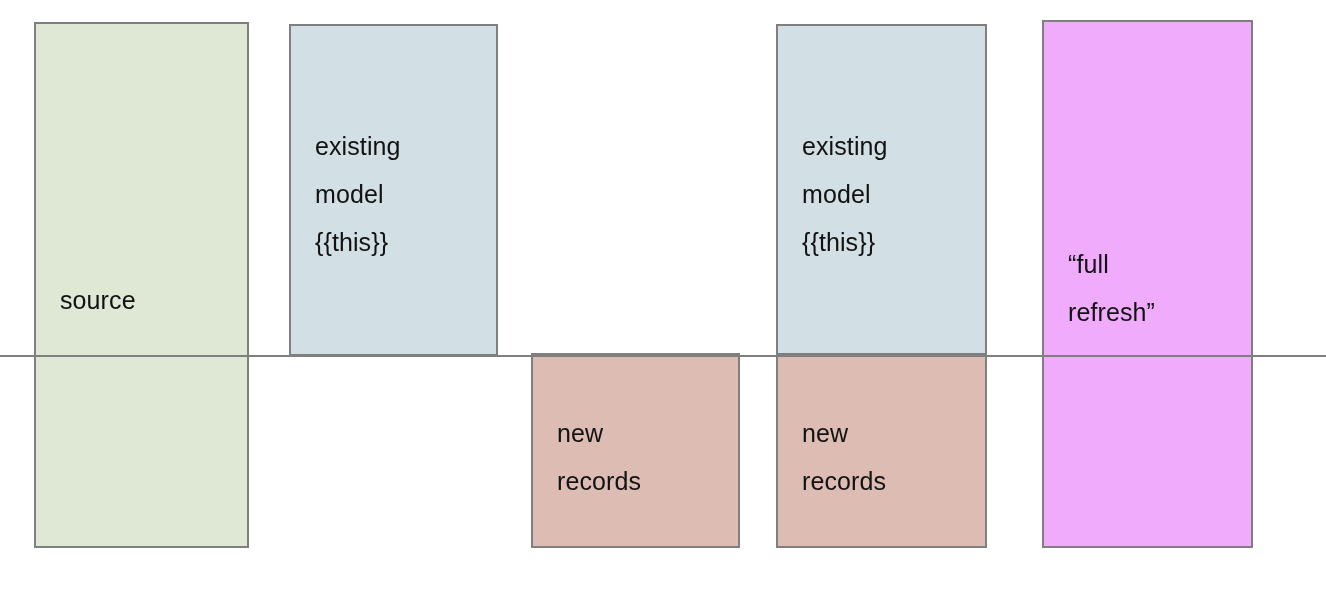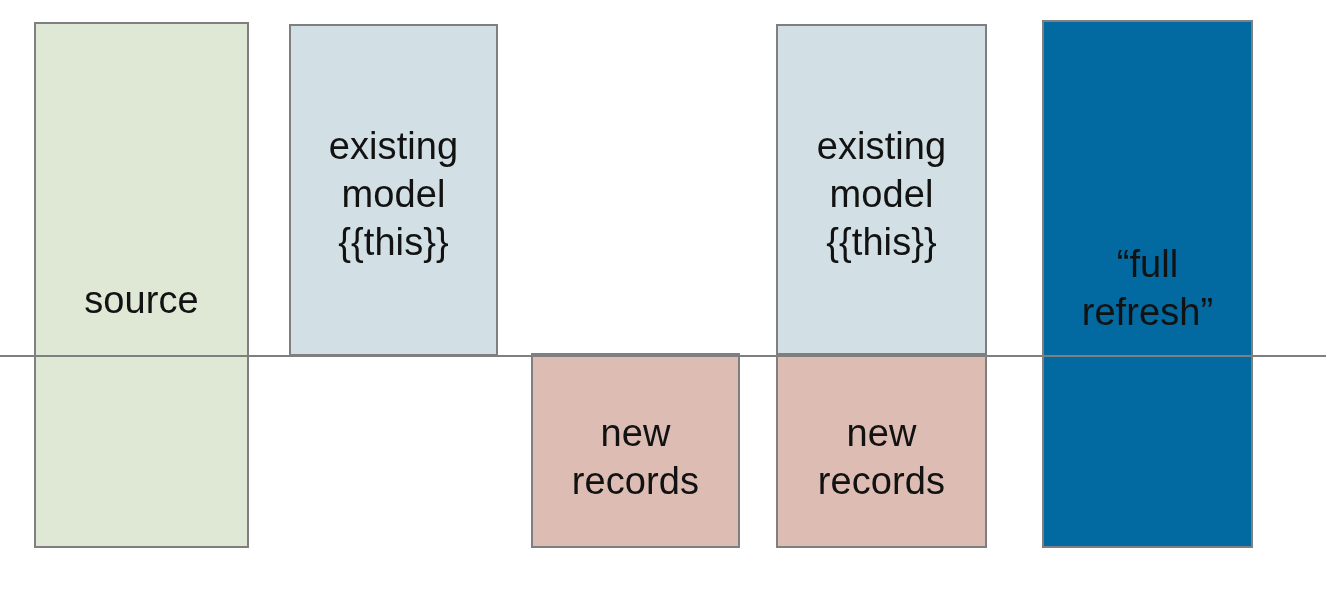--- a/index.html
+++ b/index.html
@@ -36,25 +36,25 @@
     box-sizing: border-box;
     border: 2px solid #7f7f7f;
     background: #ffffff;
   }
 
   .block .label {
     position: absolute;
     left: 24px;
     right: 24px;
     color: #121212;
-    font-size: 38px;
+    font-size: 25px;
     line-height: 48px;
     letter-spacing: 0.1px;
     white-space: pre-line;
-    text-align: center;
+    text-align: left;
   }
 
   
 
   #block-source {
     left: 34px;
     top: 22px;
     width: 215px;
     height: 526px;
   }
@@ -124,20 +124,20 @@
     <span class="label" style="color: rgb(18, 18, 18);">existing
 model
 {{this}}</span>
   </div>
 
   <div class="block" id="block-new-records-2" style="background-color: rgb(221, 188, 180); border-color: rgb(127, 127, 127);">
     <span class="label" style="color: rgb(18, 18, 18);">new
 records</span>
   </div>
 
-  <div class="block" id="block-full-refresh" style="background-color: #0369a1; border-color: rgb(127, 127, 127); padding-left: 12px;">
+  <div class="block" id="block-full-refresh" style="background-color: #f0abfc; border-color: rgb(127, 127, 127); padding-left: 12px;">
     <span class="label" style="color: rgb(18, 18, 18);">“full
 refresh”</span>
   </div>
 
   <div class="baseline" style="top: 355px; width: 1326px; border-top-width: 2px; border-top-color: rgb(127, 127, 127);"></div>
 
 </div>
 
 </body></html>

